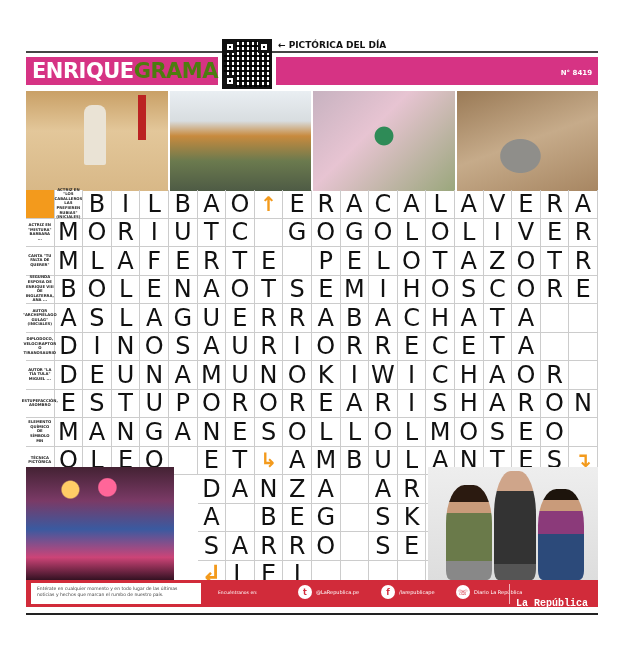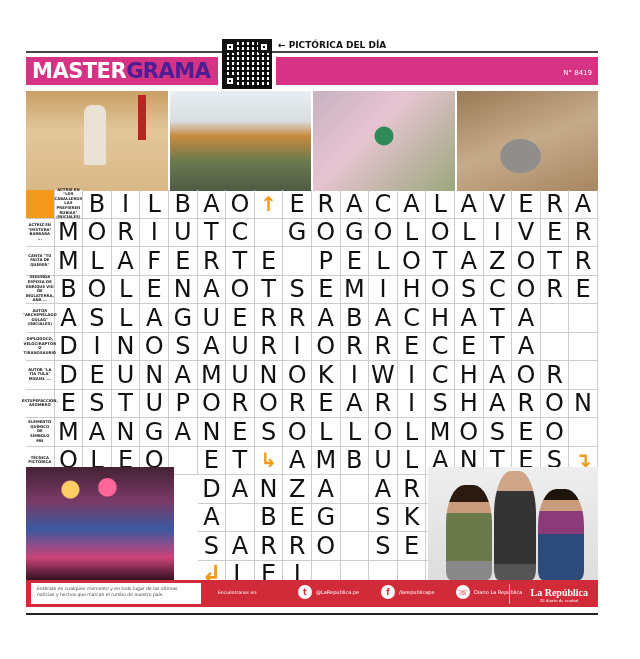--- a/index.html
+++ b/index.html
@@ -9,22 +9,22 @@
       repeating-linear-gradient(90deg, #111 0 3px, #fff 3px 5px),
       repeating-linear-gradient(0deg, #111 0 2px, #fff 2px 5px);
       background-blend-mode: multiply; border: 2px solid #111; }
   .qr .c { position: absolute; width: 12px; height: 12px; border: 3px solid #111; background: #fff; }
   .qr .c::after { content: ""; position: absolute; left: 2px; top: 2px; width: 2px; height: 2px; background: #111; }
   .sol { position: absolute; left: 278px; top: 40px; font-size: 9px; font-weight: bold; color: #111; }
   .banner { position: absolute; top: 57px; height: 28px; background: #d63384; }
   .banner.left { left: 26px; width: 192px; }
   .banner.right { left: 276px; width: 322px; }
   .title { position: absolute; left: 32px; top: 59px; font-size: 21px; font-weight: bold; color: #fff; letter-spacing: -0.5px; }
-  .title .g { color: #4c1d95; }
-  .issue { position: absolute; right: 48px; top: 69px; font-size: 7px; font-weight: normal; color: #fff; }
+  .title .g { color: #4d7c0f; }
+  .issue { position: absolute; right: 48px; top: 69px; font-size: 7px; font-weight: bold; color: #fff; }
 
   .photos { position: absolute; left: 26px; top: 91px; width: 572px; height: 100px; display: flex; gap: 2px; }
   .photo { height: 100%; flex: 1; }
   .p1 { background: linear-gradient(180deg, #c9a066 0%, #e3c79a 40%, #d8b887 100%); position: relative; }
   .p1::before { content: ""; position: absolute; left: 58px; top: 14px; width: 22px; height: 60px; background: #eae3d5; border-radius: 8px 8px 2px 2px; }
   .p1::after { content: ""; position: absolute; left: 112px; top: 4px; width: 8px; height: 45px; background: #b22; }
   .p2 { background: linear-gradient(180deg, #e9eef2 0%, #d8dde0 30%, #c88a3e 45%, #6b7a4e 70%, #4e5b45 100%); }
   .p3 { background: radial-gradient(circle at 50% 45%, #2e8b57 0 10%, transparent 11%), linear-gradient(135deg, #c7b2c0 0%, #e7c4d2 40%, #9aa77c 100%); }
   .p4 { background: radial-gradient(ellipse at 45% 65%, #8f8e8a 0 18%, transparent 19%), linear-gradient(160deg, #9a7a56 0%, #c6ab8a 50%, #a78662 100%); }
 
@@ -36,40 +36,40 @@
   .arrow { color: #f39a1c; font-size: 20px; font-weight: bold; }
   .grid-photo1 { position: absolute; left: 26px; top: 467px; width: 148px; height: 113px; background: radial-gradient(circle at 30% 20%, #ffcc66 0 6%, transparent 7%), radial-gradient(circle at 55% 18%, #ff6699 0 7%, transparent 8%), linear-gradient(180deg, #442233 0%, #7a3a66 30%, #3a5aa0 55%, #cc4477 80%, #331122 100%); }
   .grid-photo2 { position: absolute; left: 428px; top: 467px; width: 170px; height: 113px; background: linear-gradient(180deg, #eeeeee 0%, #dddddd 100%); }
   .person { position: absolute; border-radius: 40% 40% 10% 10%; }
 
   .footer { position: absolute; left: 26px; top: 580px; width: 572px; height: 27px; background: #d12b3a; }
   .footer-box { position: absolute; left: 5px; top: 3px; width: 170px; height: 21px; background: #fff; font-size: 4.5px; color: #444; padding: 3px 6px; line-height: 6px; }
   .find { position: absolute; left: 192px; top: 10px; font-size: 4.5px; color: #fff; }
   .soc { position: absolute; top: 5px; display: flex; align-items: center; gap: 4px; font-size: 5px; color: #fff; }
   .soc .ic { width: 14px; height: 14px; border-radius: 50%; background: #fff; color: #d12b3a; font-size: 8px; display: flex; align-items: center; justify-content: center; font-weight: bold; }
-  .brand { position: absolute; right: 10px; top: 7px; color: #fff; text-align: center; font-family: Liberation Serif, serif; }
+  .brand { position: absolute; right: 10px; top: 18px; color: #fff; text-align: center; font-family: Liberation Mono, monospace; }
   .brand .n { font-size: 10px; font-weight: bold; }
   .brand .t { font-size: 5px; }
   .brand-sep { position: absolute; right: 88px; top: 4px; width: 1px; height: 20px; background: #f3b4bb; }
   .bottomline { position: absolute; left: 26px; top: 613px; width: 572px; height: 2px; background: #222; }
 </style>
 </head>
 <body>
 
 <div class="topline"></div>
 <div class="qr">
   <span class="c" style="left:0;top:0"></span>
   <span class="c" style="right:0;top:0"></span>
   <span class="c" style="left:0;bottom:0"></span>
 </div>
 <div class="sol">← PICTÓRICA DEL DÍA</div>
 
 <div class="banner left"></div>
 <div class="banner right"></div>
-<div class="title"><span>MASTER</span><span class="g">GRAMA</span></div>
+<div class="title"><span>ENRIQUE</span><span class="g">GRAMA</span></div>
 <div class="issue">N° 8419</div>
 
 <div class="photos">
   <div class="photo p1"></div>
   <div class="photo p2"></div>
   <div class="photo p3"></div>
   <div class="photo p4"></div>
 </div>
 
 <div class="grid" id="grid">

